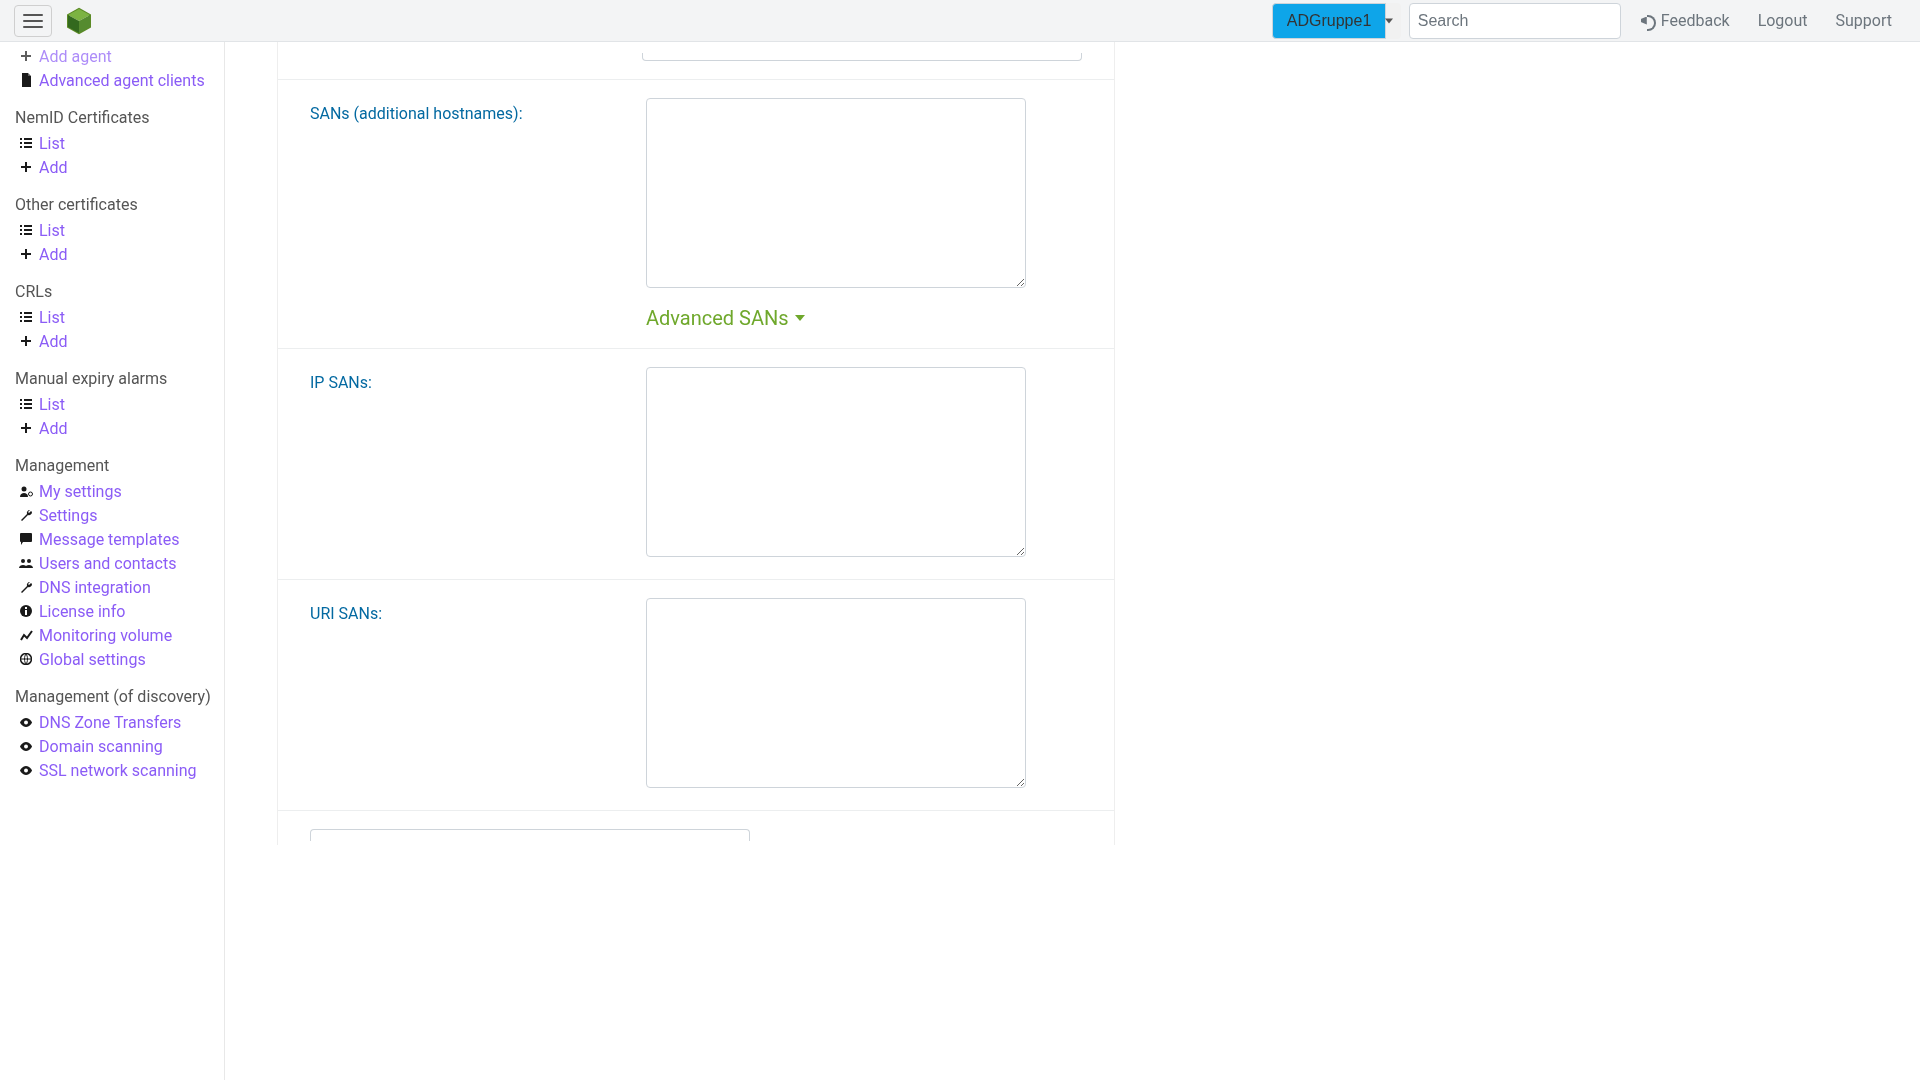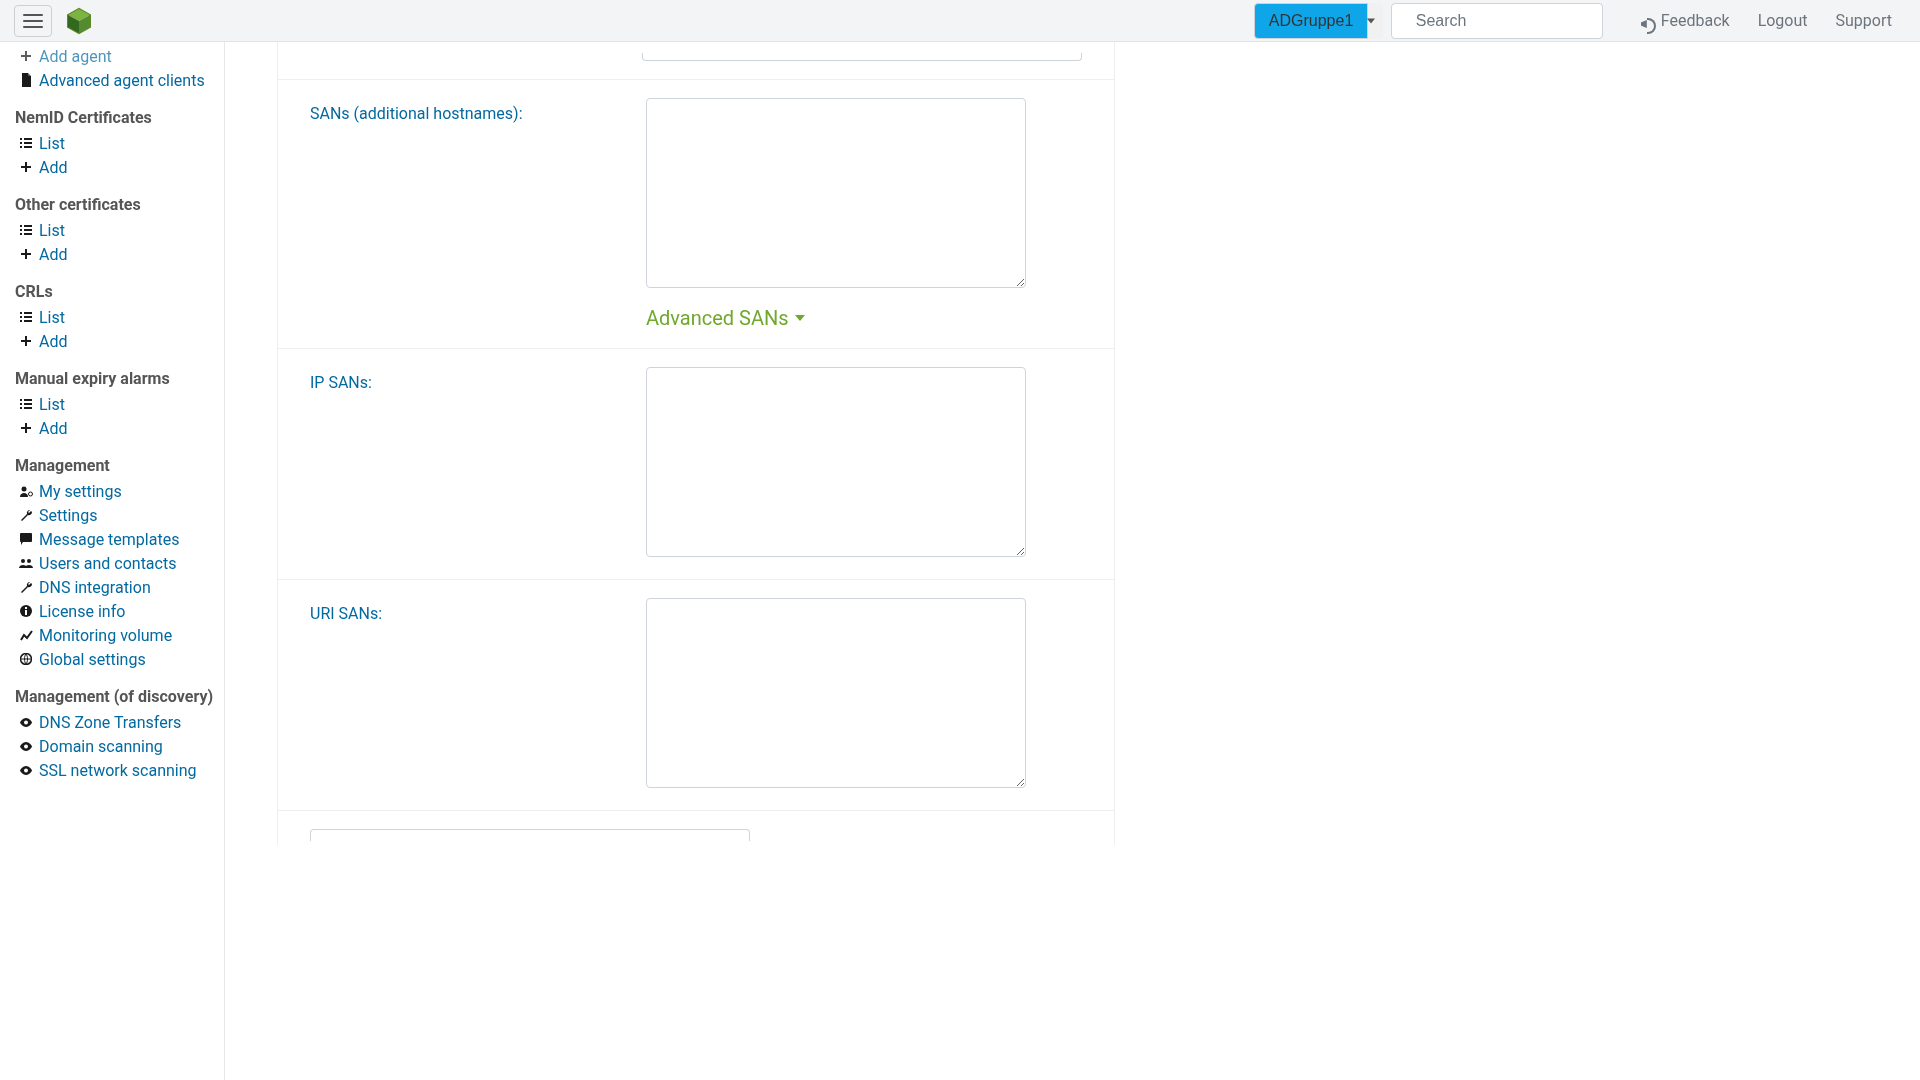--- a/index.html
+++ b/index.html
@@ -6,32 +6,32 @@
 body{font-family:-apple-system,BlinkMacSystemFont,"Segoe UI",Roboto,sans-serif;font-size:16px;color:#212529;background:#fff}
 .topbar{position:fixed;top:0;left:0;right:0;height:42px;background:#f3f4f5;border-bottom:1px solid #e1e4e7;display:flex;align-items:center;padding:0 14px;z-index:100}
 .hamburger-btn{width:38px;height:32px;border:1px solid #cfcfcf;border-radius:4px;background:transparent;display:flex;flex-direction:column;justify-content:center;align-items:center;gap:4px;cursor:pointer}
 .hamburger-btn span{width:20px;height:2px;background:#555;border-radius:1px}
 .logo{margin-left:14px;display:flex;align-items:center}
 .topbar-right{margin-left:auto;display:flex;align-items:center;gap:0}
 .group-select{height:36px;border:1px solid #ced4da;border-radius:4px;background:#0ea5e9;padding:0 20px 0 14px;font-size:16px;color:#333;margin-right:8px;appearance:none;position:relative}
 .select-wrap{position:relative;margin-right:8px}
 .select-wrap::after{content:"";position:absolute;right:8px;top:50%;transform:translateY(-50%);width:0;height:0;border-left:4px solid transparent;border-right:4px solid transparent;border-top:5px solid #555;pointer-events:none}
 .select-caret-box{position:absolute;right:0;top:0;bottom:0;width:16px;border-left:1px solid #ced4da;background:#f1f1f1;border-radius:0 4px 4px 0;pointer-events:none}
-.search-input{height:36px;width:212px;border:1px solid #ced4da;border-radius:4px;padding:0 24px;font-size:16px;color:#ef4444;margin-right:24px}
+.search-input{height:36px;width:212px;border:1px solid #ced4da;border-radius:4px;padding:0 8px;font-size:16px;color:#ef4444;margin-right:6px}
 .search-input::placeholder{color:#6c757d}
-.nav-link{color:#6c757d;text-decoration:none;padding:0 14px;font-size:16px;cursor:pointer;display:flex;align-items:flex-end;gap:6px}
+.nav-link{color:#6c757d;text-decoration:none;padding:0 14px;font-size:16px;cursor:pointer;display:flex;align-items:center;gap:6px}
 .megaphone{display:inline-block;width:14px;height:12px;position:relative}
 .megaphone::before{content:"";position:absolute;left:0;top:2px;width:6px;height:8px;background:#6c757d;clip-path:polygon(0 30%,100% 0,100% 100%,0 70%)}
 .megaphone::after{content:"";position:absolute;left:6px;top:0;width:7px;height:12px;border:2px solid #6c757d;border-left:none;border-radius:0 12px 12px 0}
 .sidebar{position:fixed;top:42px;left:0;width:225px;bottom:0;background:#fff;border-right:1px solid #e8e8e8;overflow-y:auto;padding:0 0 20px 0}
 .side-section{margin-top:12px}
-.side-heading{color:#555;font-size:16px;font-weight:700;padding:4px 0 4px 15px}
+.side-heading{color:#555;font-size:16px;font-weight:400;padding:4px 0 4px 15px}
 .side-item{display:flex;align-items:center;padding:1px 0 1px 19px;color:#6fa82c;text-decoration:none;font-size:16px;cursor:pointer;min-height:24px}
 .side-item .icn{width:14px;margin-right:6px;display:inline-flex;justify-content:center;color:#1a1a1a}
-.side-item .lbl{color:#0369a1}
+.side-item .lbl{color:#8b5cf6}
 .side-item.trunc{color:#6fa82c}
 .content{margin-left:225px;margin-top:42px;padding:0;overflow-y:auto;height:calc(100vh - 42px)}
 .form-card{max-width:838px;margin:0 auto 0 52px;background:#fff;border-left:1px solid #eee;border-right:1px solid #eee;padding:0}
 .form-row{display:flex;padding:18px 32px;border-bottom:1px solid #eceeef}
 .form-row.first{padding-top:0;padding-bottom:18px}
 .form-label{width:336px;color:#0369a1;font-size:16px;padding-top:6px}
 .form-field{flex:1}
 .hostname-input{width:440px;height:38px;border:1px solid #ced4da;border-radius:4px;padding:0 12px;font-size:16px}
 .sans-textarea{width:380px;height:190px;border:1px solid #ced4da;border-radius:4px;padding:8px 10px;font-size:16px;resize:both;font-family:inherit}
 .adv-link{color:#6fa82c;text-decoration:none;font-size:20px;display:inline-flex;align-items:center;gap:6px;margin-top:14px;cursor:pointer}

